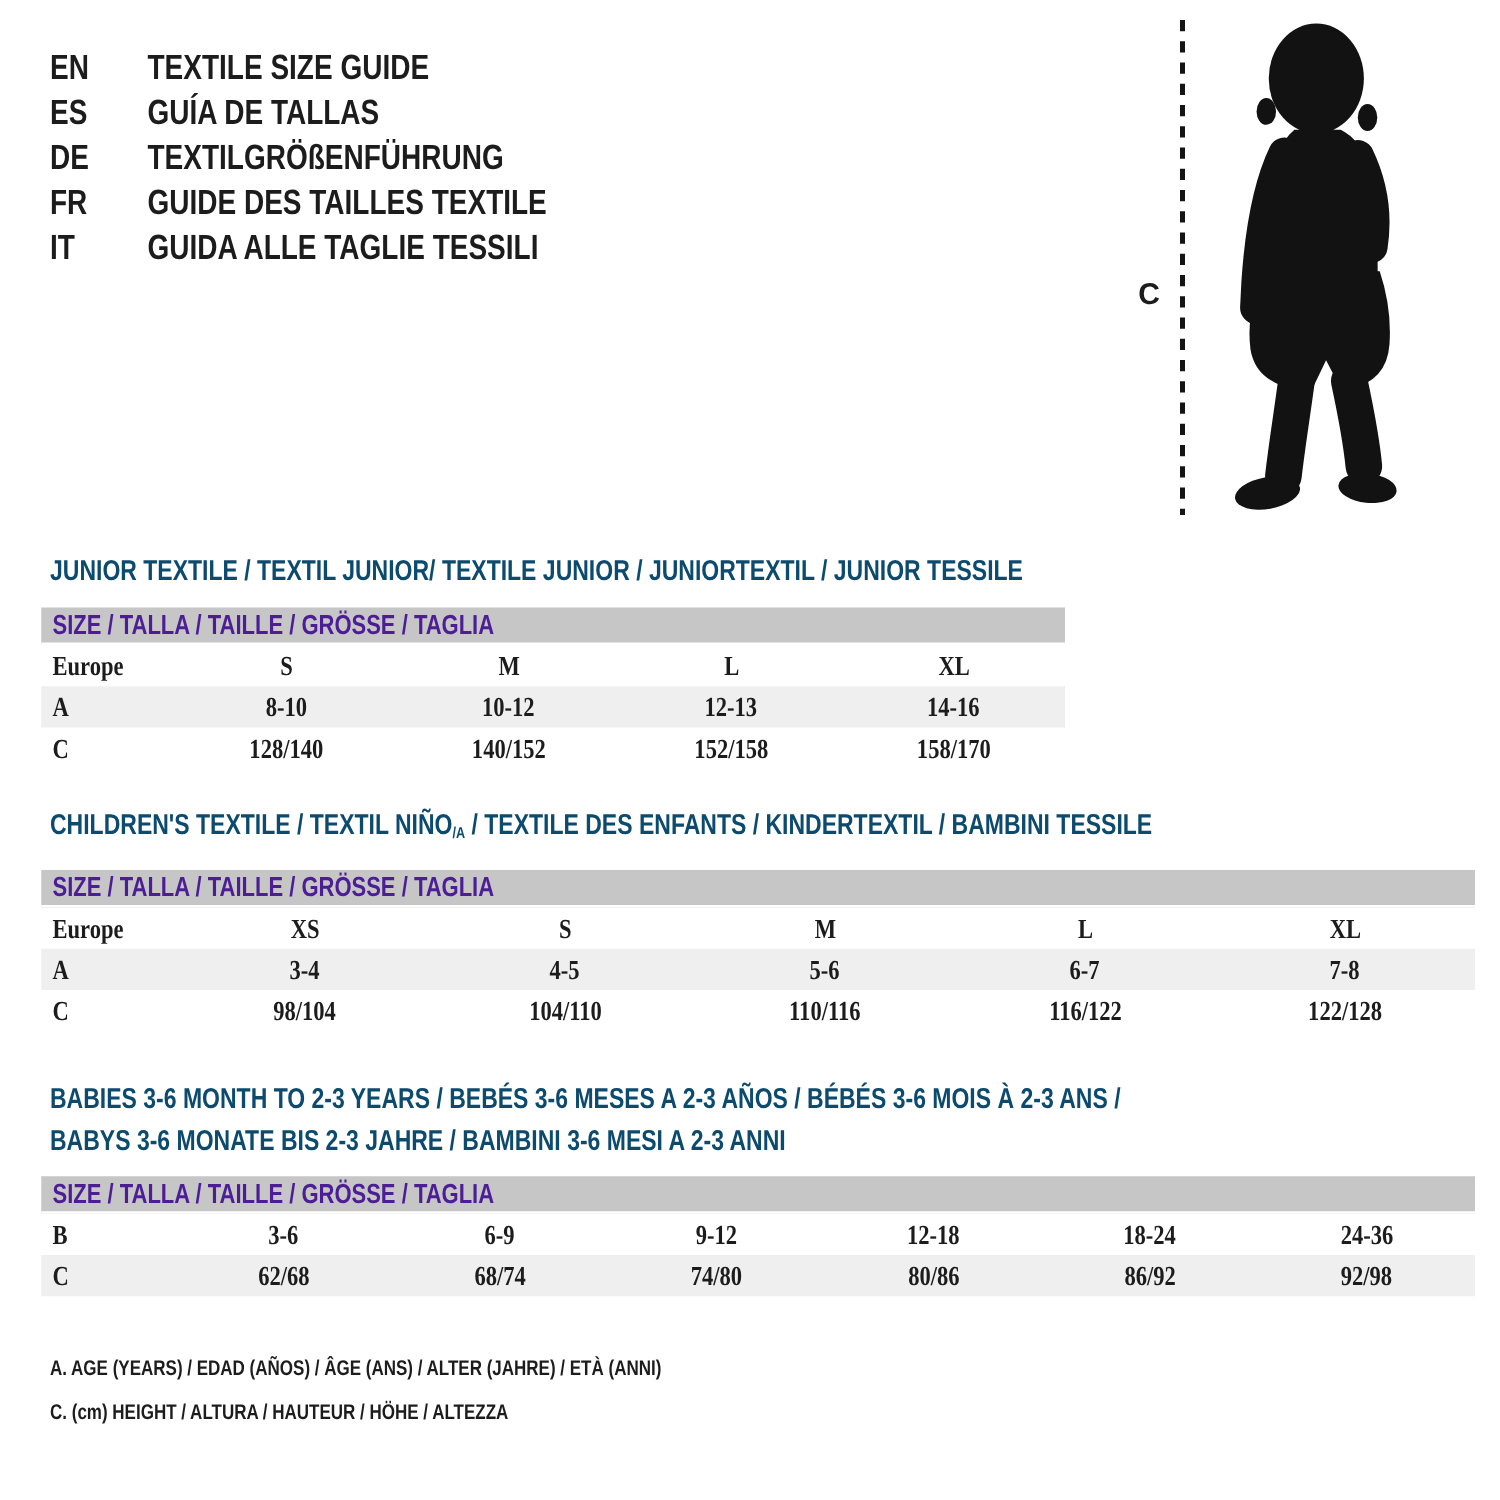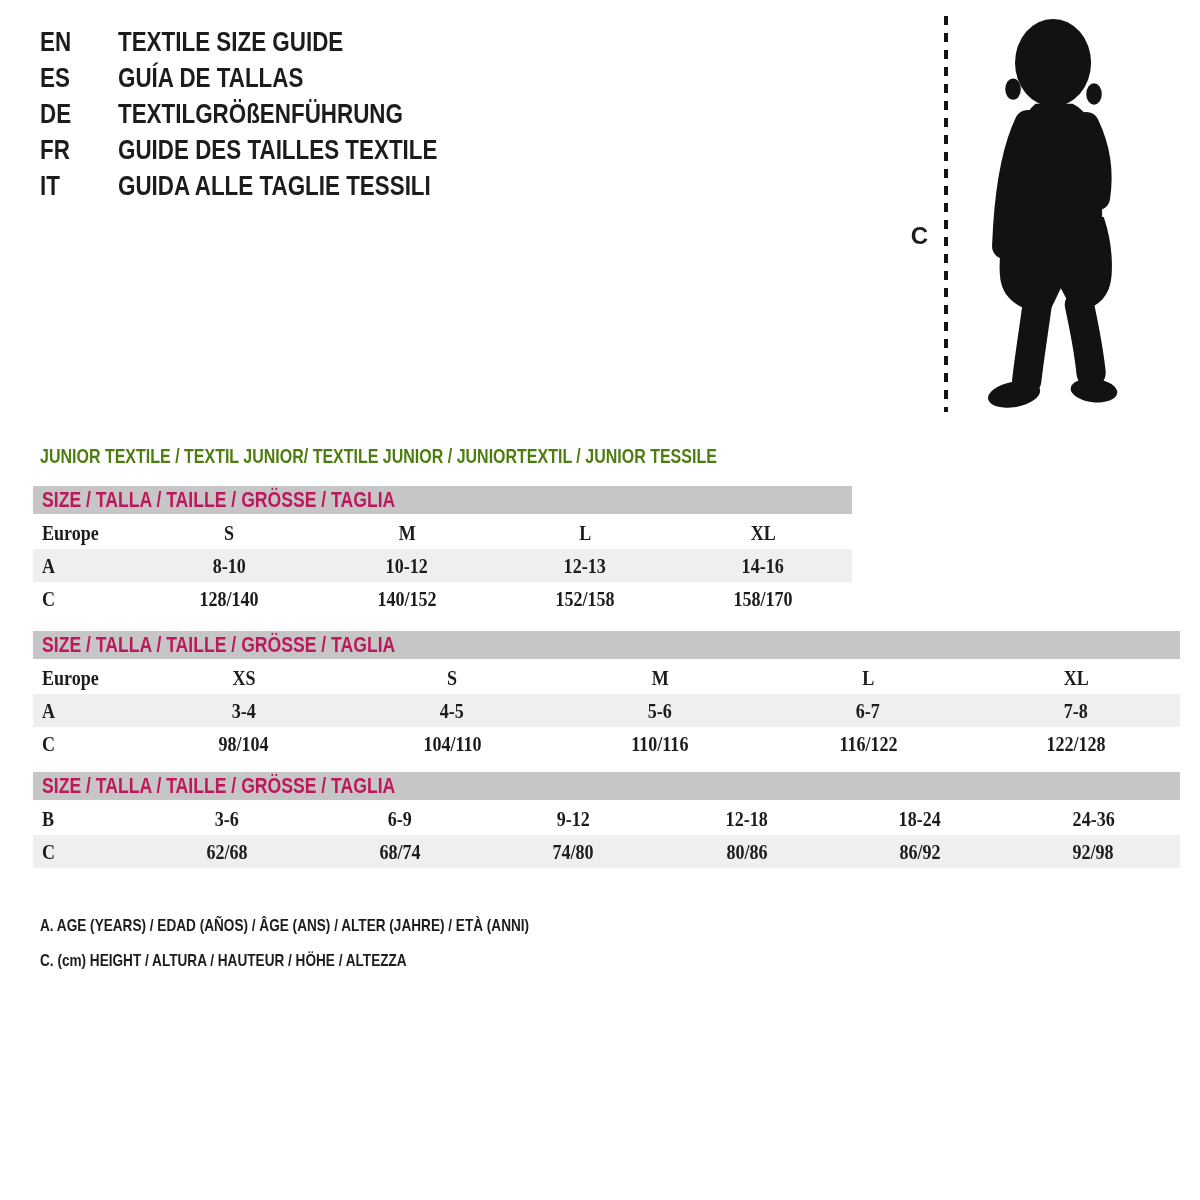--- a/index.html
+++ b/index.html
@@ -12,39 +12,39 @@
   }
   .wrap{position:relative;width:1200px;height:1200px;padding:0 0 0 40px;box-sizing:border-box;}
 
   
   .cond{display:inline-block;transform:scaleX(0.8);transform-origin:0 50%;white-space:nowrap;}
   .cx{display:inline-block;transform:scaleX(0.82);transform-origin:50% 50%;white-space:nowrap;}
   .lab .cx{transform-origin:0 50%;}
 
   
   .top{display:flex;justify-content:space-between;align-items:flex-start;height:434px;}
-  .langs{padding-top:24px;font-size:28px;line-height:36px;}
+  .langs{padding-top:36px;font-size:28px;line-height:36px;}
   .lang-row{display:flex;}
   .lang-code{width:78px;flex:0 0 78px;}
   .figure{display:flex;align-items:stretch;margin-right:56px;padding-top:14px;height:404px;}
   .c-label{align-self:center;font-size:24px;margin-right:14px;padding-top:40px;}
   .dash-line{margin-right:16px;}
   .toddler{display:block;}
 
   
-  .sec-heading{font-size:20px;line-height:28px;color:#4d7c0f;}
+  .sec-heading{font-size:23px;line-height:28px;color:#0c4a6e;}
   .h1{margin-top:8px;}
   .h2{margin-top:30px;}
   .h3{margin-top:36px;line-height:34px;}
   .sub{font-size:0.55em;vertical-align:-0.25em;letter-spacing:0;}
 
   .size-table{margin-left:-7px;margin-top:16px;font-size:22px;}
   .t-junior{width:819px;}
   .t-wide{width:1147px;}
-  .bar{background:#c6c6c6;height:30px;display:flex;align-items:center;padding-left:9px;box-sizing:border-box;color:#be185d;border-bottom:2px solid #fff;text-align:right;}
+  .bar{background:#c6c6c6;height:30px;display:flex;align-items:center;padding-left:9px;box-sizing:border-box;color:#4c1d95;border-bottom:2px solid #fff;text-align:right;}
   .trow{display:grid;height:33px;align-items:center;font-family:Liberation Serif, serif;}
   .cols4{grid-template-columns:107px repeat(4,1fr);}
   .cols5{grid-template-columns:107px repeat(5,1fr);}
   .cols6{grid-template-columns:107px repeat(6,1fr);}
   .trow .lab{text-align:left;padding-left:9px;}
   .trow .cell{text-align:center;}
   .shade{background:#efefef;}
   .t3{margin-top:12px;}
 
   
@@ -131,20 +131,23 @@
     </div>
     <div class="trow cols4">
       <span class="lab"><span class="cx">C</span></span>
       <span class="cell"><span class="cx">128/140</span></span>
       <span class="cell"><span class="cx">140/152</span></span>
       <span class="cell"><span class="cx">152/158</span></span>
       <span class="cell"><span class="cx">158/170</span></span>
     </div>
   </div>
 
+  <div class="sec-heading h2">
+    <span class="cond"><span>CHILDREN'S TEXTILE / TEXTIL NIÑO</span><span class="sub">/A</span><span> / TEXTILE DES ENFANTS / KINDERTEXTIL / BAMBINI TESSILE</span></span>
+  </div>
   <div class="size-table t-wide">
     <div class="bar">
       <span class="cond">SIZE / TALLA / TAILLE / GRÖSSE / TAGLIA</span>
     </div>
     <div class="trow cols5">
       <span class="lab"><span class="cx">Europe</span></span>
       <span class="cell"><span class="cx">XS</span></span>
       <span class="cell"><span class="cx">S</span></span>
       <span class="cell"><span class="cx">M</span></span>
       <span class="cell"><span class="cx">L</span></span>
@@ -161,20 +164,24 @@
     <div class="trow cols5">
       <span class="lab"><span class="cx">C</span></span>
       <span class="cell"><span class="cx">98/104</span></span>
       <span class="cell"><span class="cx">104/110</span></span>
       <span class="cell"><span class="cx">110/116</span></span>
       <span class="cell"><span class="cx">116/122</span></span>
       <span class="cell"><span class="cx">122/128</span></span>
     </div>
   </div>
 
+  <div class="sec-heading h3">
+    <span class="cond">BABIES 3-6 MONTH TO 2-3 YEARS / BEBÉS 3-6 MESES A 2-3 AÑOS / BÉBÉS 3-6 MOIS À 2-3 ANS /</span><br>
+    <span class="cond">BABYS 3-6 MONATE BIS 2-3 JAHRE / BAMBINI 3-6 MESI A 2-3 ANNI</span>
+  </div>
   <div class="size-table t-wide t3">
     <div class="bar">
       <span class="cond">SIZE / TALLA / TAILLE / GRÖSSE / TAGLIA</span>
     </div>
     <div class="trow cols6">
       <span class="lab"><span class="cx">B</span></span>
       <span class="cell"><span class="cx">3-6</span></span>
       <span class="cell"><span class="cx">6-9</span></span>
       <span class="cell"><span class="cx">9-12</span></span>
       <span class="cell"><span class="cx">12-18</span></span>

